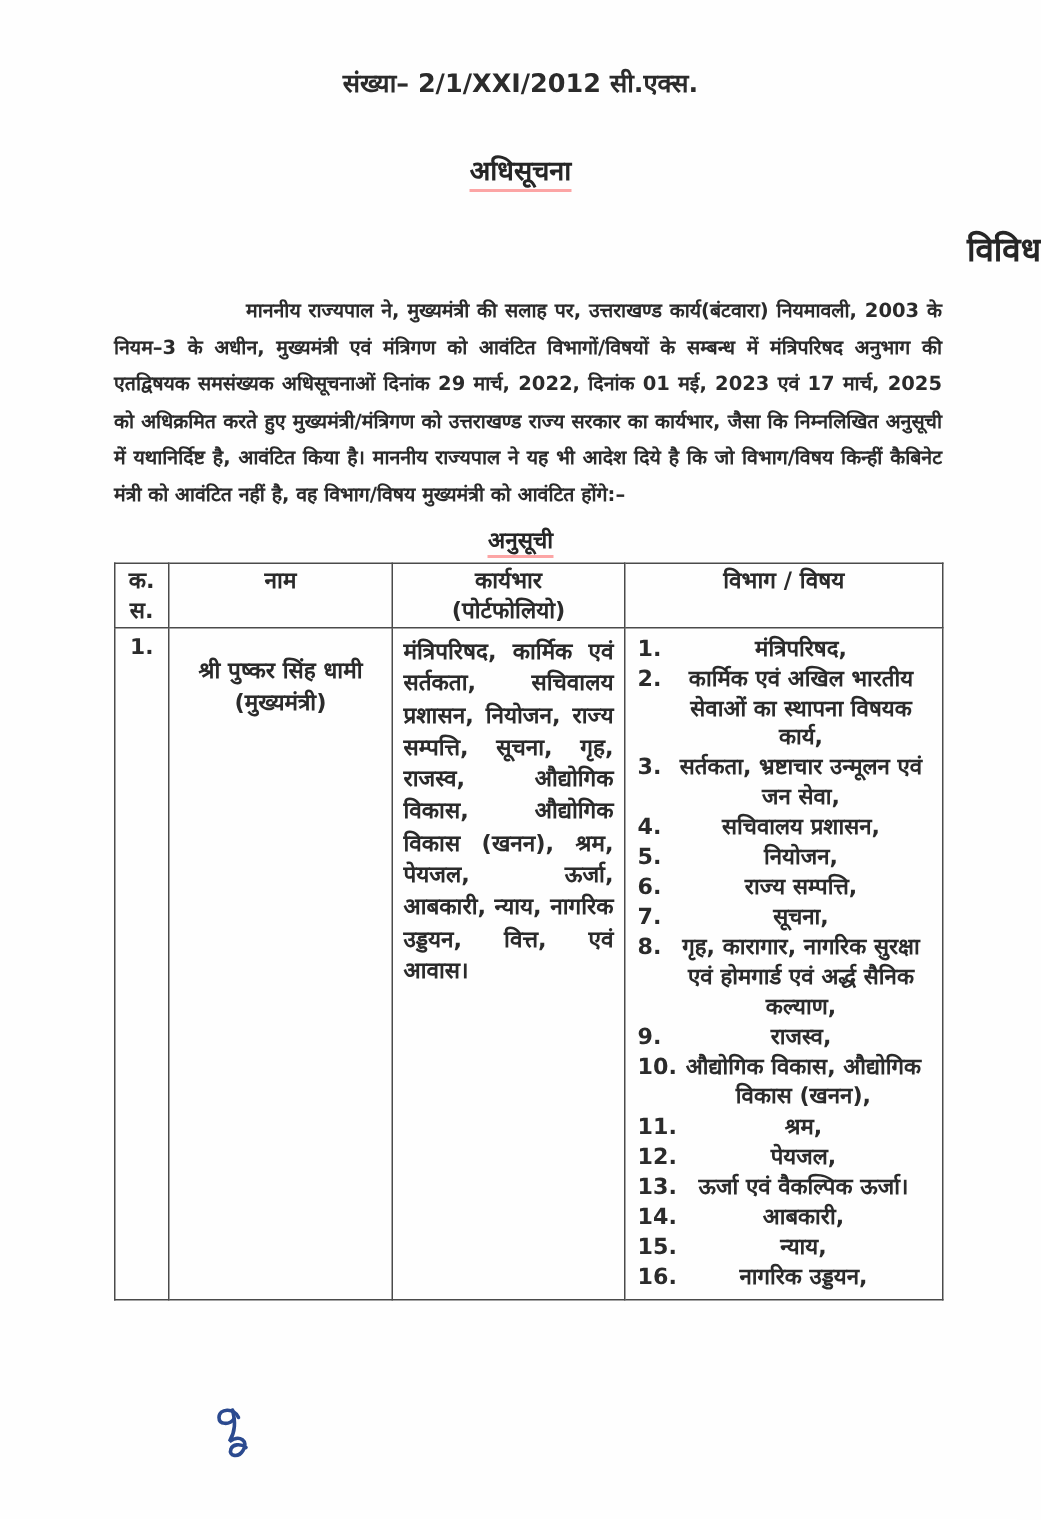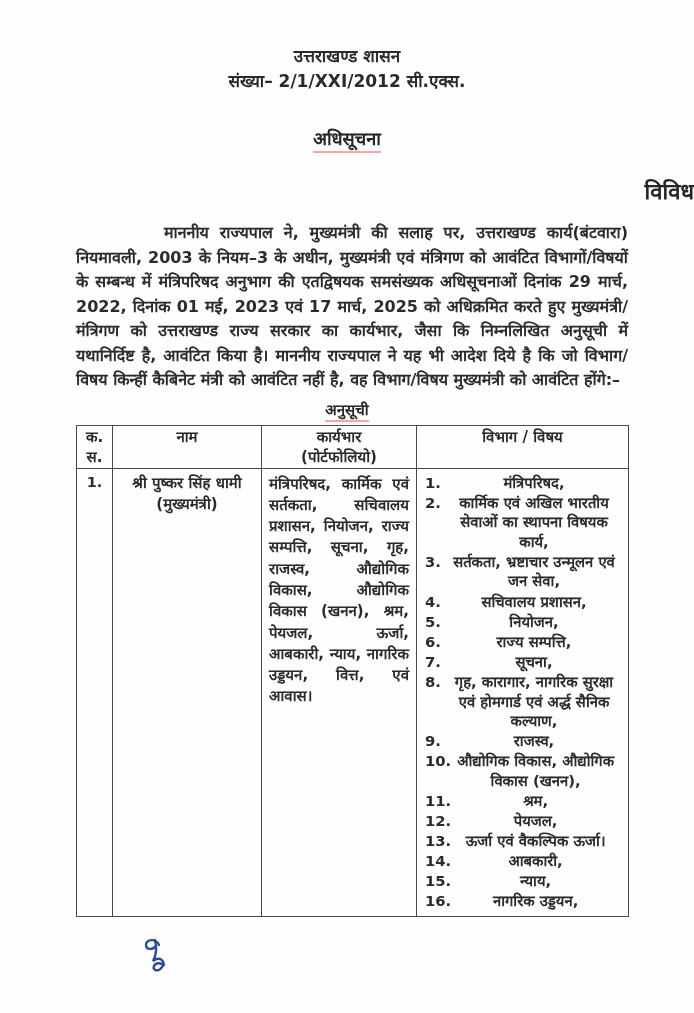--- a/index.html
+++ b/index.html
@@ -50,21 +50,21 @@
     margin-top: 22px;
     text-align: right;
     font-size: 22px;
     font-weight: 700;
   }
   
   .body-paragraph {
     margin: 16px 66px 0 76px;
     text-align: justify;
     text-indent: 88px;
-    font-size: 16px;
+    font-size: 13px;
     font-weight: 600;
     line-height: 24.5px;
     color: #2b2b2b;
   }
   
   .schedule-title {
     margin-top: 6px;
     text-align: center;
     font-size: 15px;
     font-weight: 700;
@@ -92,21 +92,21 @@
     vertical-align: top;
   }
   th.col-serial-h { text-align: left; padding-left: 6px; }
   td.cell-serial {
     text-align: center;
     padding-top: 5px;
     font-size: 14.5px;
   }
   td.cell-name {
     text-align: center;
-    padding-top: 4px;
+    padding-top: 18px;
     line-height: 21px;
     font-size: 15px;
   }
   td.cell-portfolio {
     padding: 5px 7px;
     text-align: justify;
     line-height: 21.3px;
     font-size: 15px;
   }
   td.cell-departments {
@@ -137,21 +137,20 @@
     width: 38px;
     height: 50px;
   }
 </style>
 </head>
 <body>
 
 <div class="page">
 
   <div class="doc-header">
-    <div>उत्तराखण्ड शासन</div>
     <div>संख्या– 2/1/XXI/2012 सी.एक्स.</div>
   </div>
 
   <div class="notice-title">
     <span class="underlined">अधिसूचना</span>
   </div>
 
   <div class="notice-subtitle">विविध</div>
 
   <p class="body-paragraph">माननीय राज्यपाल ने, मुख्यमंत्री की सलाह पर, उत्तराखण्ड कार्य(बंटवारा) नियमावली, 2003 के नियम–3 के अधीन, मुख्यमंत्री एवं मंत्रिगण को आवंटित विभागों/विषयों के सम्बन्ध में मंत्रिपरिषद अनुभाग की एतद्विषयक समसंख्यक अधिसूचनाओं दिनांक 29 मार्च, 2022, दिनांक 01 मई, 2023 एवं 17 मार्च, 2025 को अधिक्रमित करते हुए मुख्यमंत्री/मंत्रिगण को उत्तराखण्ड राज्य सरकार का कार्यभार, जैसा कि निम्नलिखित अनुसूची में यथानिर्दिष्ट है, आवंटित किया है। माननीय राज्यपाल ने यह भी आदेश दिये है कि जो विभाग/विषय किन्हीं कैबिनेट मंत्री को आवंटित नहीं है, वह विभाग/विषय मुख्यमंत्री को आवंटित होंगे:–</p>

